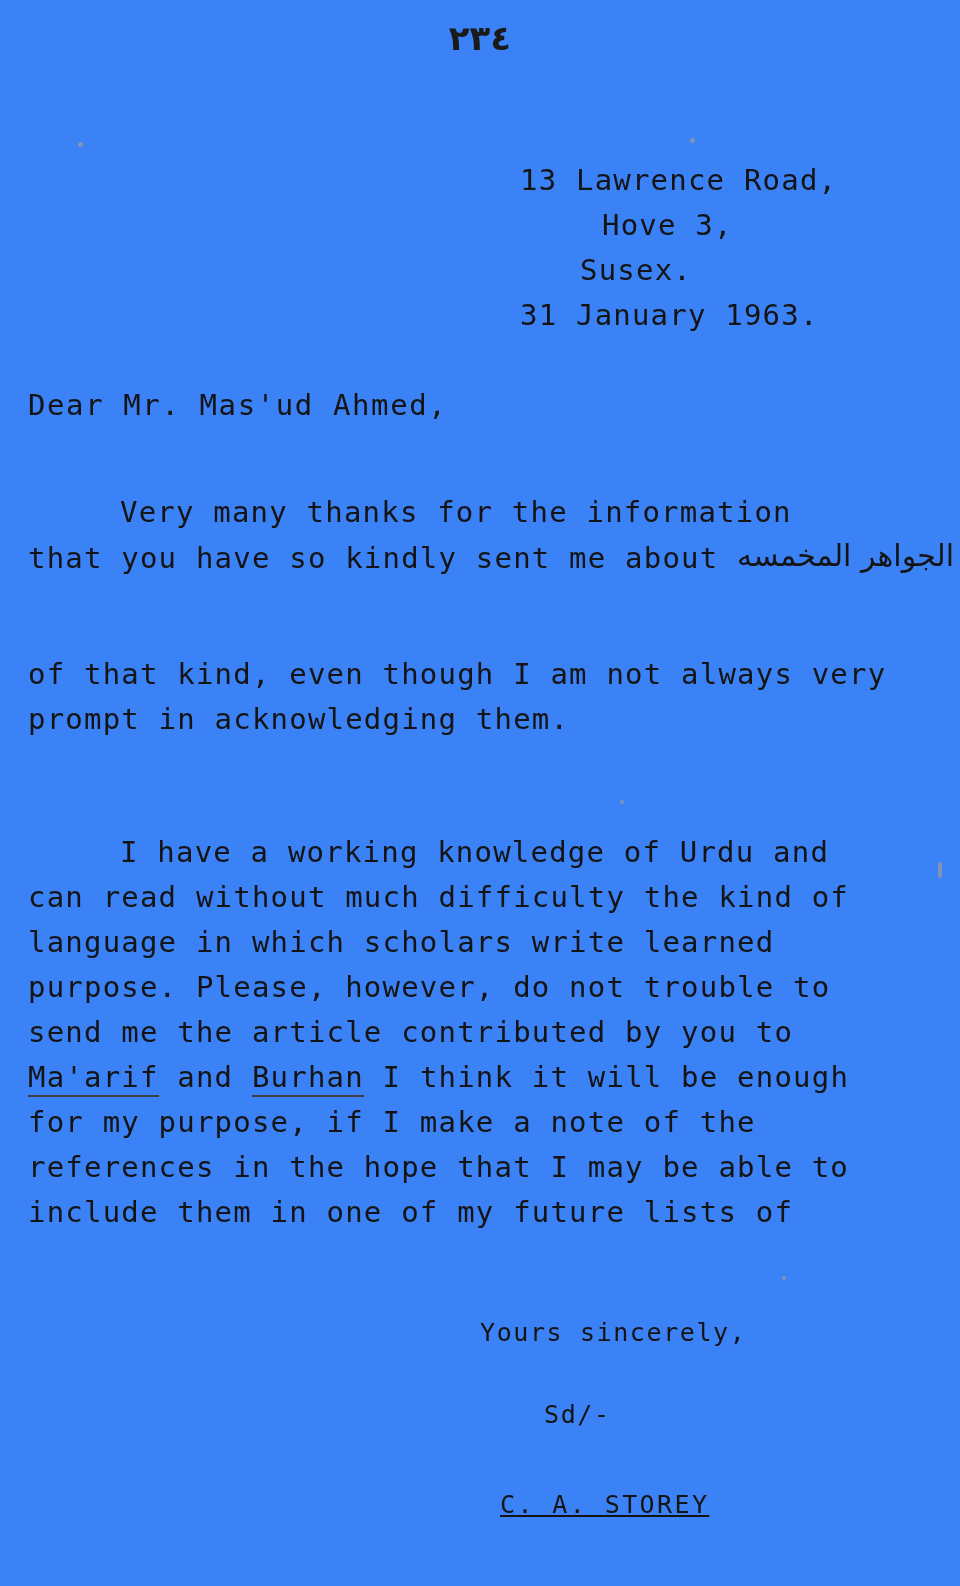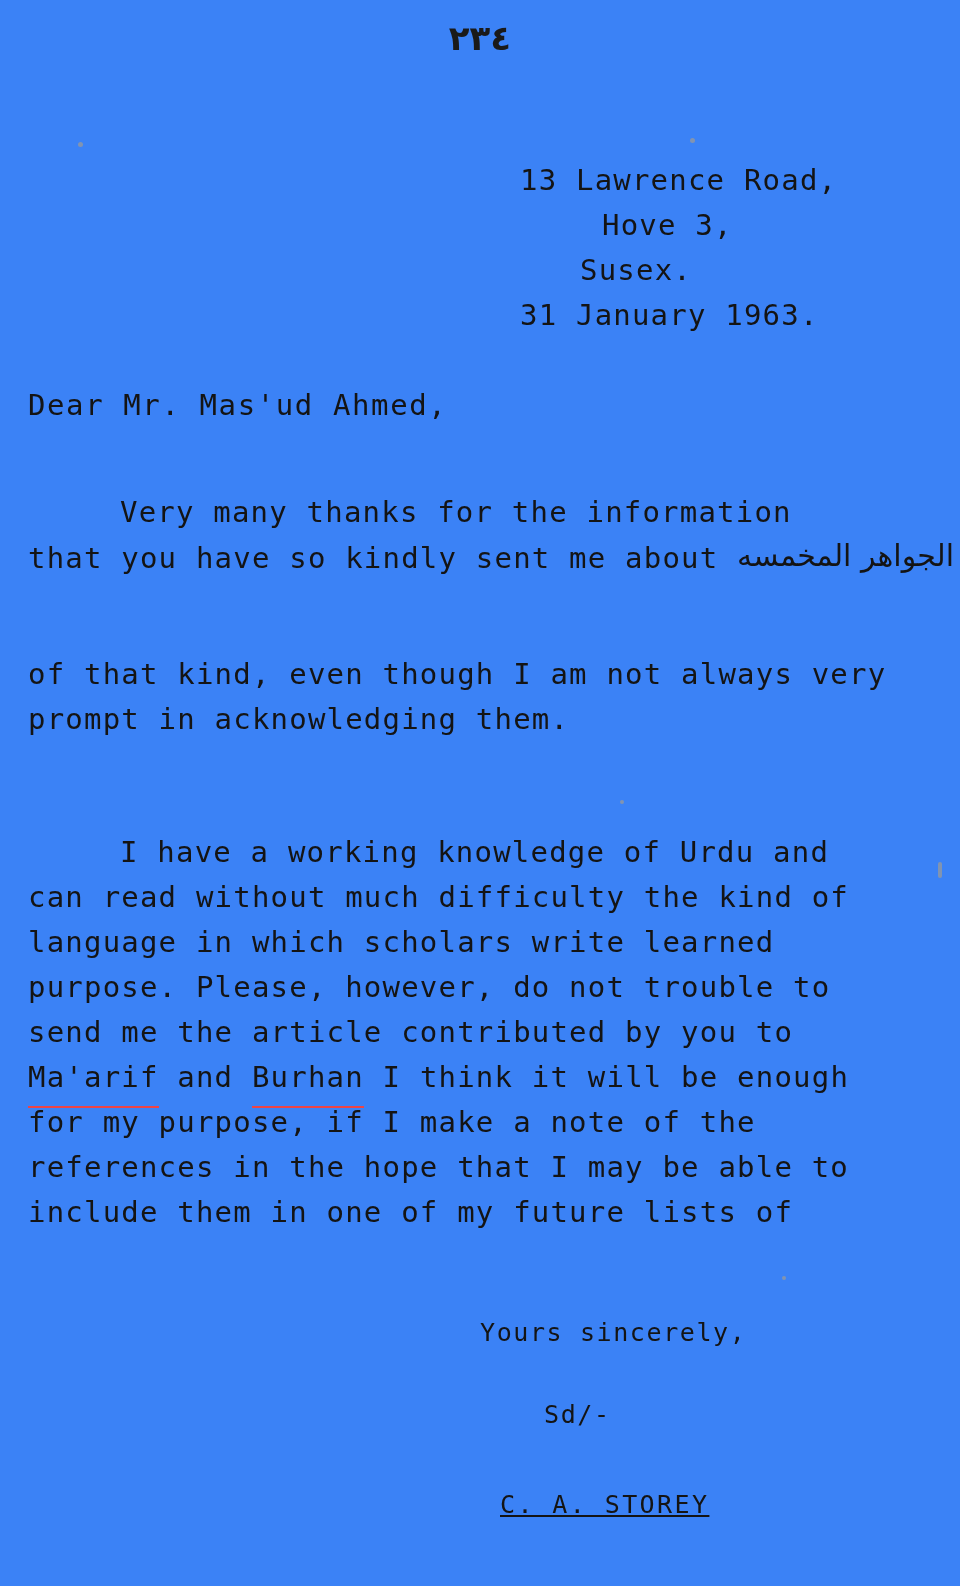--- a/index.html
+++ b/index.html
@@ -75,21 +75,21 @@
   .p3 { top: 830px; }
 
   .arabic-inline {
     font-family: "DejaVu Sans", sans-serif;
     font-size: 30px;
     letter-spacing: 0;
     position: relative;
     top: -2px;
   }
 
-  .u { border-bottom: 2px solid #ef4444; padding-bottom: 12px; }
+  .u { border-bottom: 2px solid #404040; padding-bottom: 1px; }
 
   .closing {
     position: absolute;
     left: 480px;
     font-size: 25px;
     letter-spacing: 1.6px;
     white-space: nowrap;
   }
   .c1 { top: 1318px; }
   .c2 { top: 1400px; left: 544px; }

